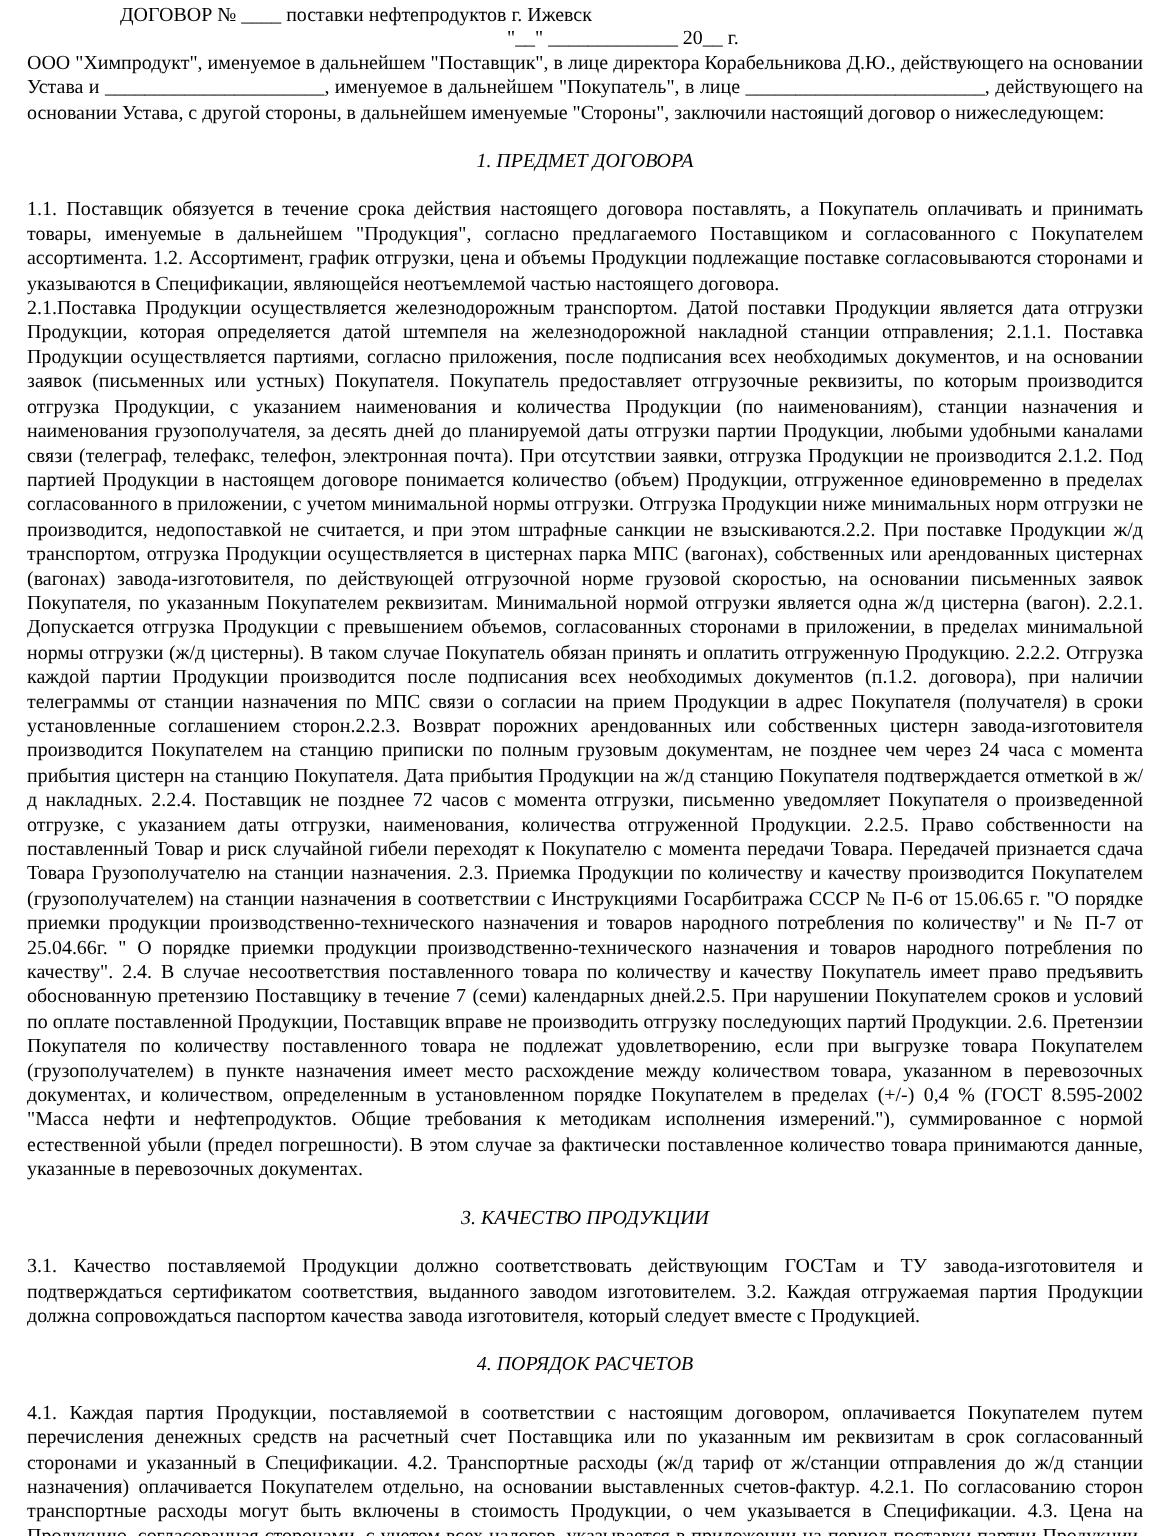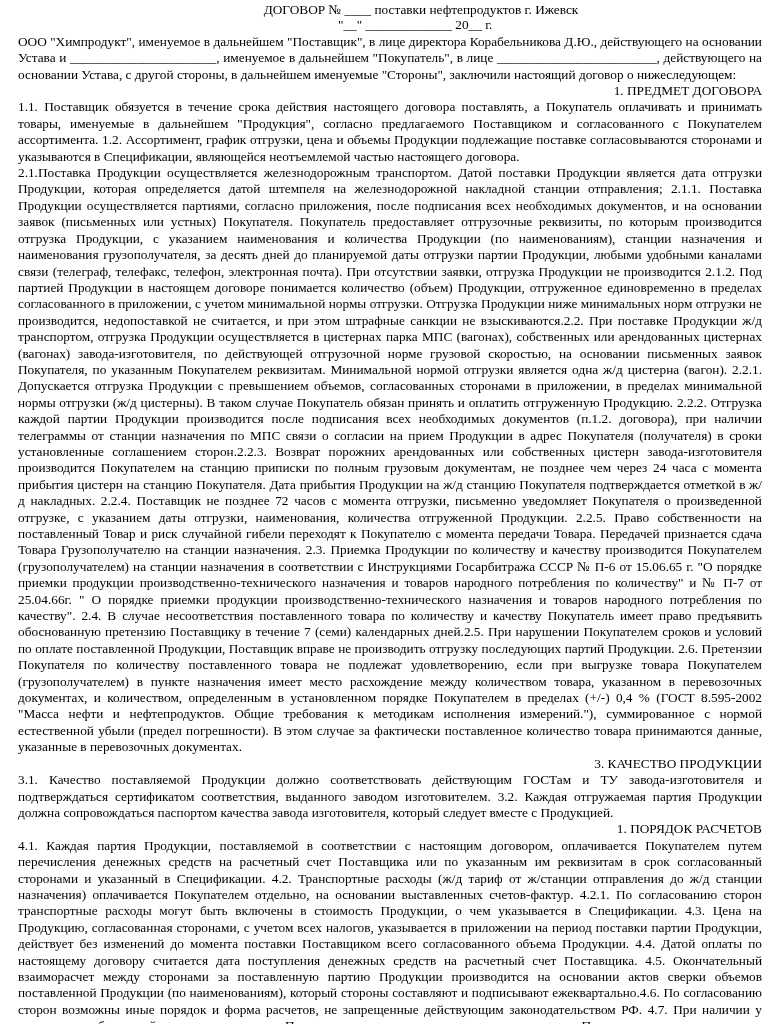--- a/index.html
+++ b/index.html
@@ -17,21 +17,21 @@
   .page {
     width: 780px;
     height: 1024px;
     box-sizing: border-box;
     padding: 2px 18px 0 18px;
     position: relative;
   }
   .title-line {
     font-size: 13.3px;
     line-height: 16.4px;
-    text-align: center;
+    text-align: left;
     padding-left: 62px;
     white-space: pre;
   }
   .date-line {
     font-size: 13.3px;
     line-height: 16.4px;
     text-align: left;
     padding-left: 320px;
     white-space: pre;
     margin-top: -1px;
@@ -41,22 +41,23 @@
     line-height: 16.4px;
     text-align: justify;
     text-align-last: left;
     text-justify: inter-word;
     margin: 0;
     hyphens: none;
   }
   .heading {
     font-size: 13.3px;
     line-height: 16.4px;
-    text-align: right;
-    margin: 0;
+    text-align: center;
+    margin: 16px;
+    font-style: italic;
   }
 </style>
 </head>
 <body>
 
 <div class="page">
 
   <div class="title-line">ДОГОВОР № ____ поставки нефтепродуктов г. Ижевск</div>
 
   <div class="date-line">"__" _____________ 20__ г.</div>
@@ -64,16 +65,16 @@
   <p class="para">ООО "Химпродукт", именуемое в дальнейшем "Поставщик", в лице директора Корабельникова Д.Ю., действующего на основании Устава и ______________________, именуемое в дальнейшем "Покупатель", в лице ________________________, действующего на основании Устава, с другой стороны, в дальнейшем именуемые "Стороны", заключили настоящий договор о нижеследующем:</p>
 
   <p class="heading">1. ПРЕДМЕТ ДОГОВОРА</p>
   <p class="para">1.1. Поставщик обязуется в течение срока действия настоящего договора поставлять, а Покупатель оплачивать и принимать товары, именуемые в дальнейшем "Продукция", согласно предлагаемого Поставщиком и согласованного с Покупателем ассортимента. 1.2. Ассортимент, график отгрузки, цена и объемы Продукции подлежащие поставке согласовываются сторонами и указываются в Спецификации, являющейся неотъемлемой частью настоящего договора.</p>
 
   <p class="para">2.1.Поставка Продукции осуществляется железнодорожным транспортом. Датой поставки Продукции является дата отгрузки Продукции, которая определяется датой штемпеля на железнодорожной накладной станции отправления; 2.1.1. Поставка Продукции осуществляется партиями, согласно приложения, после подписания всех необходимых документов, и на основании заявок (письменных или устных) Покупателя. Покупатель предоставляет отгрузочные реквизиты, по которым производится отгрузка Продукции, с указанием наименования и количества Продукции (по наименованиям), станции назначения и наименования грузополучателя, за десять дней до планируемой даты отгрузки партии Продукции, любыми удобными каналами связи (телеграф, телефакс, телефон, электронная почта). При отсутствии заявки, отгрузка Продукции не производится 2.1.2. Под партией Продукции в настоящем договоре понимается количество (объем) Продукции, отгруженное единовременно в пределах согласованного в приложении, с учетом минимальной нормы отгрузки. Отгрузка Продукции ниже минимальных норм отгрузки не производится, недопоставкой не считается, и при этом штрафные санкции не взыскиваются.2.2. При поставке Продукции ж/д транспортом, отгрузка Продукции осуществляется в цистернах парка МПС (вагонах), собственных или арендованных цистернах (вагонах) завода-изготовителя, по действующей отгрузочной норме грузовой скоростью, на основании письменных заявок Покупателя, по указанным Покупателем реквизитам. Минимальной нормой отгрузки является одна ж/д цистерна (вагон). 2.2.1. Допускается отгрузка Продукции с превышением объемов, согласованных сторонами в приложении, в пределах минимальной нормы отгрузки (ж/д цистерны). В таком случае Покупатель обязан принять и оплатить отгруженную Продукцию. 2.2.2. Отгрузка каждой партии Продукции производится после подписания всех необходимых документов (п.1.2. договора), при наличии телеграммы от станции назначения по МПС связи о согласии на прием Продукции в адрес Покупателя (получателя) в сроки установленные соглашением сторон.2.2.3. Возврат порожних арендованных или собственных цистерн завода-изготовителя производится Покупателем на станцию приписки по полным грузовым документам, не позднее чем через 24 часа с момента прибытия цистерн на станцию Покупателя. Дата прибытия Продукции на ж/д станцию Покупателя подтверждается отметкой в ж/д накладных. 2.2.4. Поставщик не позднее 72 часов с момента отгрузки, письменно уведомляет Покупателя о произведенной отгрузке, с указанием даты отгрузки, наименования, количества отгруженной Продукции. 2.2.5. Право собственности на поставленный Товар и риск случайной гибели переходят к Покупателю с момента передачи Товара. Передачей признается сдача Товара Грузополучателю на станции назначения. 2.3. Приемка Продукции по количеству и качеству производится Покупателем (грузополучателем) на станции назначения в соответствии с Инструкциями Госарбитража СССР № П-6 от 15.06.65 г. "О порядке приемки продукции производственно-технического назначения и товаров народного потребления по количеству" и № П-7 от 25.04.66г. " О порядке приемки продукции производственно-технического назначения и товаров народного потребления по качеству". 2.4. В случае несоответствия поставленного товара по количеству и качеству Покупатель имеет право предъявить обоснованную претензию Поставщику в течение 7 (семи) календарных дней.2.5. При нарушении Покупателем сроков и условий по оплате поставленной Продукции, Поставщик вправе не производить отгрузку последующих партий Продукции. 2.6. Претензии Покупателя по количеству поставленного товара не подлежат удовлетворению, если при выгрузке товара Покупателем (грузополучателем) в пункте назначения имеет место расхождение между количеством товара, указанном в перевозочных документах, и количеством, определенным в установленном порядке Покупателем в пределах (+/-) 0,4 % (ГОСТ 8.595-2002 "Масса нефти и нефтепродуктов. Общие требования к методикам исполнения измерений."), суммированное с нормой естественной убыли (предел погрешности). В этом случае за фактически поставленное количество товара принимаются данные, указанные в перевозочных документах.</p>
 
   <p class="heading">3. КАЧЕСТВО ПРОДУКЦИИ</p>
   <p class="para">3.1. Качество поставляемой Продукции должно соответствовать действующим ГОСТам и ТУ завода-изготовителя и подтверждаться сертификатом соответствия, выданного заводом изготовителем. 3.2. Каждая отгружаемая партия Продукции должна сопровождаться паспортом качества завода изготовителя, который следует вместе с Продукцией.</p>
 
-  <p class="heading">1. ПОРЯДОК РАСЧЕТОВ</p>
+  <p class="heading">4. ПОРЯДОК РАСЧЕТОВ</p>
   <p class="para">4.1. Каждая партия Продукции, поставляемой в соответствии с настоящим договором, оплачивается Покупателем путем перечисления денежных средств на расчетный счет Поставщика или по указанным им реквизитам в срок согласованный сторонами и указанный в Спецификации. 4.2. Транспортные расходы (ж/д тариф от ж/станции отправления до ж/д станции назначения) оплачивается Покупателем отдельно, на основании выставленных счетов-фактур. 4.2.1. По согласованию сторон транспортные расходы могут быть включены в стоимость Продукции, о чем указывается в Спецификации. 4.3. Цена на Продукцию, согласованная сторонами, с учетом всех налогов, указывается в приложении на период поставки партии Продукции, действует без изменений до момента поставки Поставщиком всего согласованного объема Продукции. 4.4. Датой оплаты по настоящему договору считается дата поступления денежных средств на расчетный счет Поставщика. 4.5. Окончательный взаиморасчет между сторонами за поставленную партию Продукции производится на основании актов сверки объемов поставленной Продукции (по наименованиям), который стороны составляют и подписывают ежеквартально.4.6. По согласованию сторон возможны иные порядок и форма расчетов, не запрещенные действующим законодательством РФ. 4.7. При наличии у покупателя дебиторской задолженности перед Поставщиком, денежные средства, поступившие от Покупателя, засчитываются как последовательная оплата продукции, вознаграждения, расходов по ее транспортировке и дополнительных расходов, в соответствии с выставленными Поставщиком счетами- фактурами, начиная</p>
 
 </div>
 
 </body></html>

